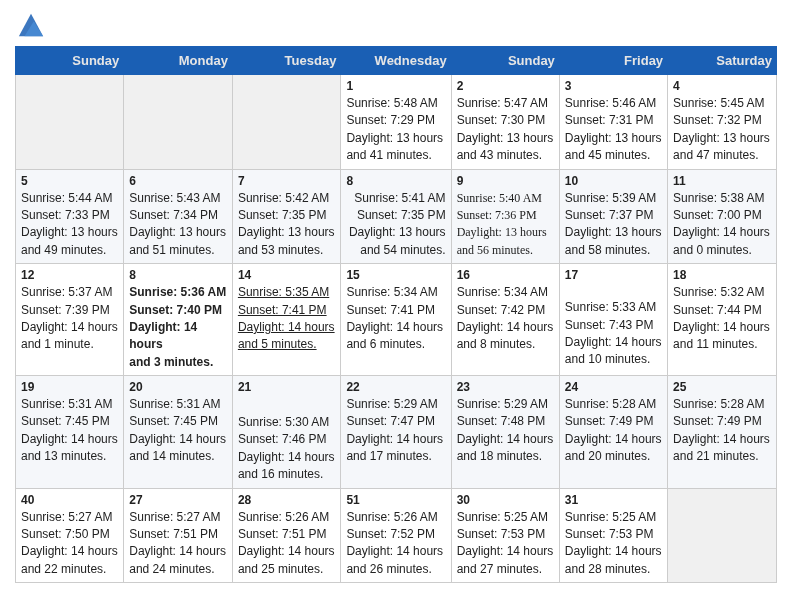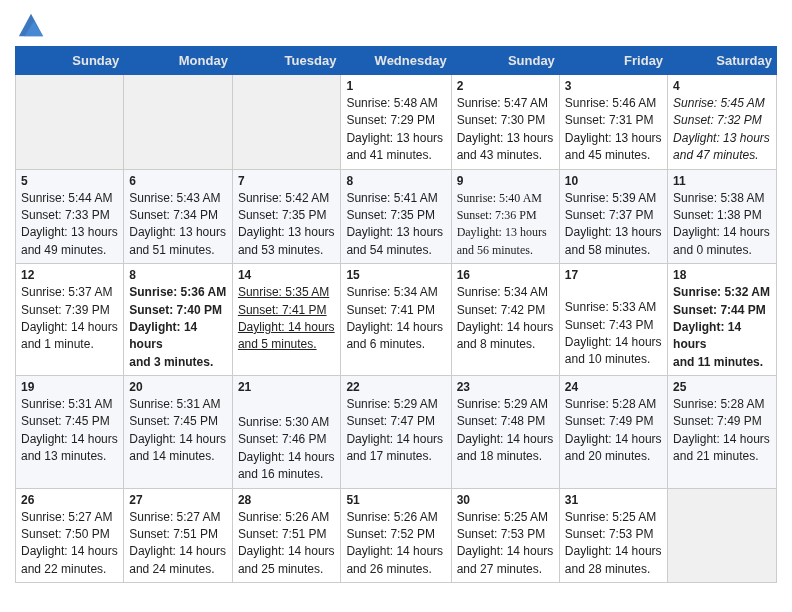--- a/index.html
+++ b/index.html
@@ -148,21 +148,21 @@
           </td>
           <td>
             <span class="day-num">3</span>
             <div class="day-info" style="white-space: pre-line;">Sunrise: 5:46 AM
 Sunset: 7:31 PM
 Daylight: 13 hours
 and 45 minutes.</div>
           </td>
           <td>
             <span class="day-num">4</span>
-            <div class="day-info" style="white-space: pre-line; font-style: italic;">Sunrise: 5:45 AM
+            <div class="day-info" style="white-space: pre-line;">Sunrise: 5:45 AM
 Sunset: 7:32 PM
 Daylight: 13 hours
 and 47 minutes.</div>
           </td>
         </tr>
         <tr>
           <td>
             <span class="day-num">5</span>
             <div class="day-info" style="white-space: pre-line;">Sunrise: 5:44 AM
 Sunset: 7:33 PM
@@ -178,21 +178,21 @@
           </td>
           <td>
             <span class="day-num">7</span>
             <div class="day-info" style="white-space: pre-line;">Sunrise: 5:42 AM
 Sunset: 7:35 PM
 Daylight: 13 hours
 and 53 minutes.</div>
           </td>
           <td>
             <span class="day-num">8</span>
-            <div class="day-info" style="white-space: pre-line;">Sunrise: 5:41 AM
+            <div class="day-info" style="white-space: pre-line; text-align: right;">Sunrise: 5:41 AM
 Sunset: 7:35 PM
 Daylight: 13 hours
 and 54 minutes.</div>
           </td>
           <td>
             <span class="day-num">9</span>
             <div class="day-info" style="white-space: pre-line; font-family: Liberation Serif, serif;">Sunrise: 5:40 AM
 Sunset: 7:36 PM
 Daylight: 13 hours
 and 56 minutes.</div>
@@ -200,21 +200,21 @@
           <td>
             <span class="day-num">10</span>
             <div class="day-info" style="white-space: pre-line;">Sunrise: 5:39 AM
 Sunset: 7:37 PM
 Daylight: 13 hours
 and 58 minutes.</div>
           </td>
           <td>
             <span class="day-num">11</span>
             <div class="day-info" style="white-space: pre-line;">Sunrise: 5:38 AM
-Sunset: 1:38 PM
+Sunset: 7:00 PM
 Daylight: 14 hours
 and 0 minutes.</div>
           </td>
         </tr>
         <tr>
           <td>
             <span class="day-num">12</span>
             <div class="day-info" style="white-space: pre-line;">Sunrise: 5:37 AM
 Sunset: 7:39 PM
 Daylight: 14 hours
@@ -250,21 +250,21 @@
           </td>
           <td>
             <span class="day-num">17</span>
             <div class="day-info" style="white-space: pre-line; margin-top: 17px;">Sunrise: 5:33 AM
 Sunset: 7:43 PM
 Daylight: 14 hours
 and 10 minutes.</div>
           </td>
           <td>
             <span class="day-num">18</span>
-            <div class="day-info" style="white-space: pre-line; font-weight: bold;">Sunrise: 5:32 AM
+            <div class="day-info" style="white-space: pre-line;">Sunrise: 5:32 AM
 Sunset: 7:44 PM
 Daylight: 14 hours
 and 11 minutes.</div>
           </td>
         </tr>
         <tr>
           <td>
             <span class="day-num">19</span>
             <div class="day-info" style="white-space: pre-line;">Sunrise: 5:31 AM
 Sunset: 7:45 PM
@@ -309,21 +309,21 @@
           <td>
             <span class="day-num">25</span>
             <div class="day-info" style="white-space: pre-line;">Sunrise: 5:28 AM
 Sunset: 7:49 PM
 Daylight: 14 hours
 and 21 minutes.</div>
           </td>
         </tr>
         <tr>
           <td>
-            <span class="day-num">26</span>
+            <span class="day-num">40</span>
             <div class="day-info" style="white-space: pre-line;">Sunrise: 5:27 AM
 Sunset: 7:50 PM
 Daylight: 14 hours
 and 22 minutes.</div>
           </td>
           <td>
             <span class="day-num">27</span>
             <div class="day-info" style="white-space: pre-line;">Sunrise: 5:27 AM
 Sunset: 7:51 PM
 Daylight: 14 hours

